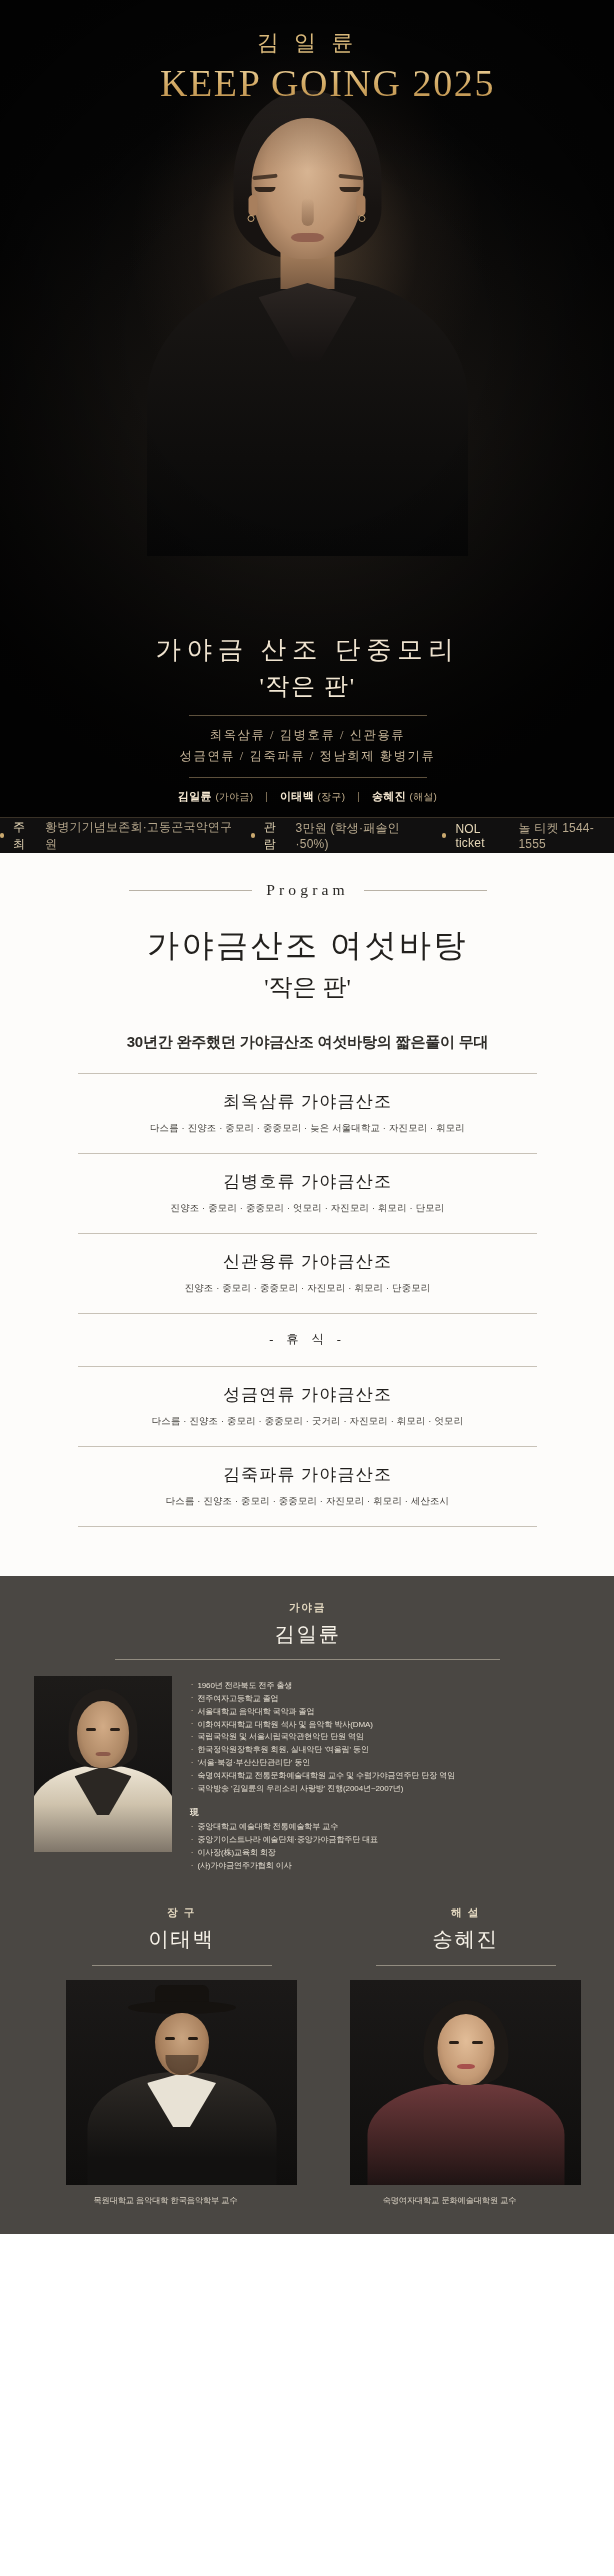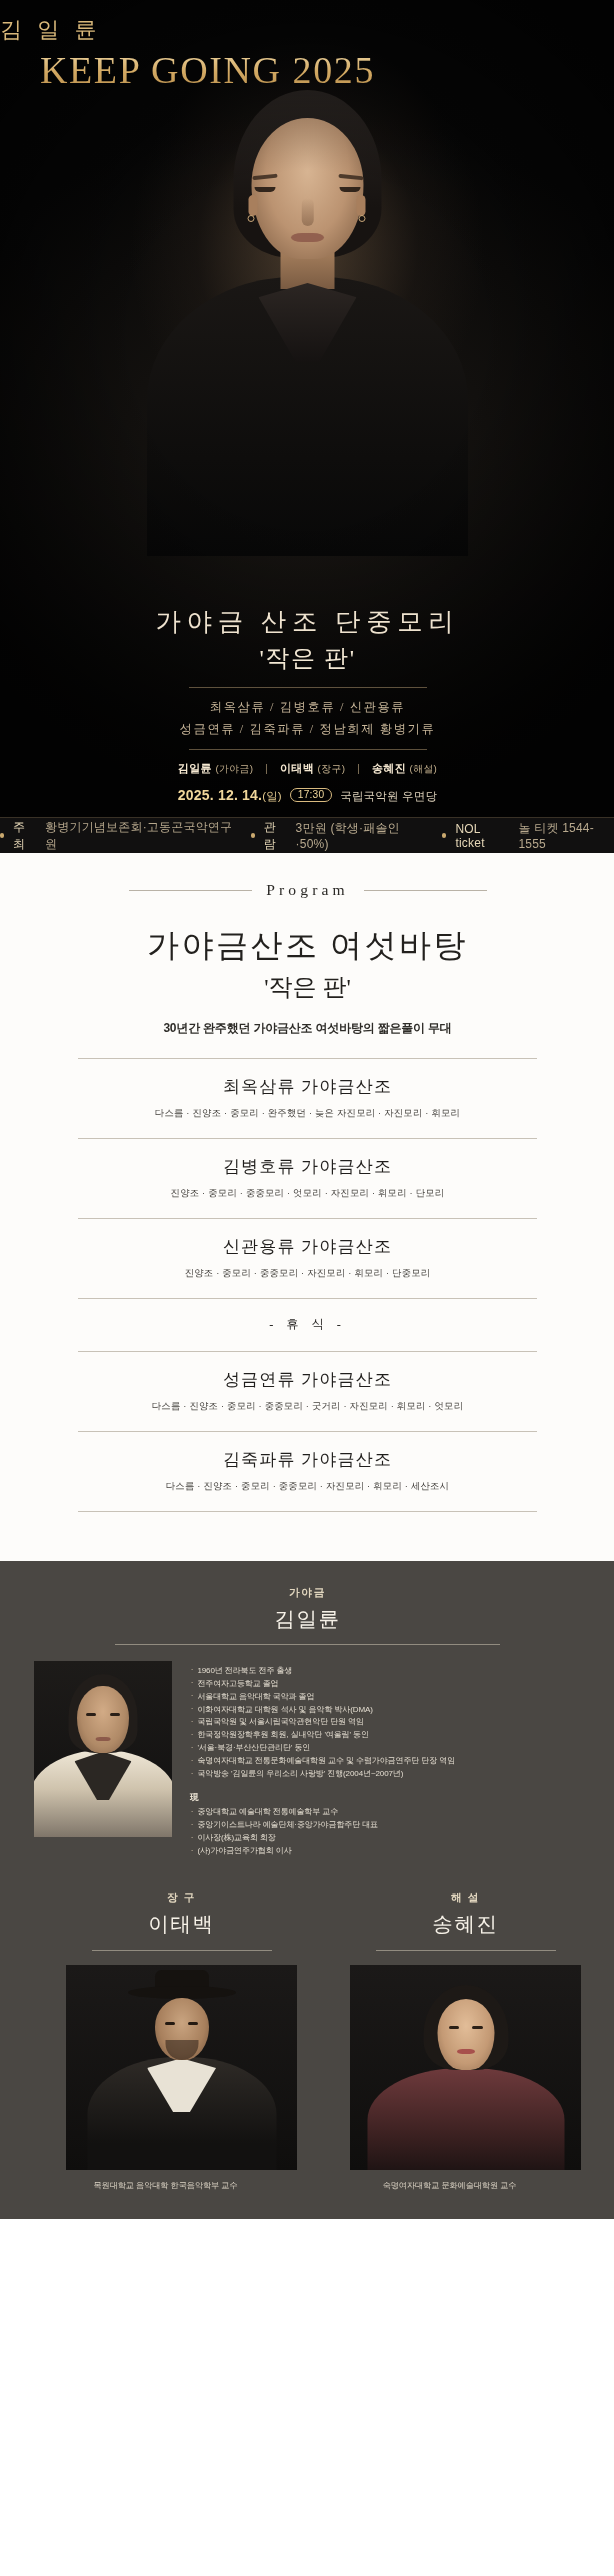--- a/index.html
+++ b/index.html
@@ -20,22 +20,22 @@
     overflow: hidden;
   }
   .hero-bg {
     position: absolute; inset: 0;
     background:
       radial-gradient(ellipse 246px 295px at 50% 29%, rgba(120,95,70,0.55) 0%, rgba(40,32,26,0.35) 45%, rgba(8,8,8,0) 72%),
       radial-gradient(ellipse 525px 459px at 50% 55%, rgba(30,26,22,0.9) 0%, rgba(6,6,6,1) 78%),
       linear-gradient(180deg, #090909 0%, #0d0c0b 30%, #0a0a09 62%, #070707 100%);
   }
   .hero-title-wrap {
-    position: absolute; top: 15px; left: 0; right: 0;
-    text-align: left; z-index: 5;
+    position: absolute; top: 28px; left: 0; right: 0;
+    text-align: center; z-index: 5;
   }
   .hero-name {
     font-family: "Liberation Serif", serif;
     font-size: 22px;
     letter-spacing: 4.9px;
     color: #d9b87a;
     font-weight: 400;
   }
   .hero-keepgoing {
     font-family: "Liberation Serif", serif;
@@ -243,24 +243,24 @@
   }
   .prog-title2 {
     text-align: center;
     font-family: "Liberation Serif", serif;
     font-size: 24px;
     color: #23211e;
     margin-top: 3.3px;
   }
   .prog-desc {
     text-align: center;
-    font-size: 12px;
+    font-size: 15px;
     font-weight: bold;
     color: #2e2c28;
-    margin-top: 17px;
+    margin-top: 30px;
     letter-spacing: -0.2px;
   }
   .prog-list { margin-top: 21px; }
   .prog-item { text-align: center; }
   .prog-sep {
     width: 459px; height: 0.8px; background: #c8c2b7;
     margin: 18px auto 16.4px;
   }
   .prog-item-title {
     font-family: "Liberation Serif", serif;
@@ -509,25 +509,20 @@
         <span><span class="name">김일륜</span>
         <span class="role">(가야금)</span></span>
         <span class="sep">|</span>
         <span><span class="name">이태백</span>
         <span class="role">(장구)</span></span>
         <span class="sep">|</span>
         <span><span class="name">송혜진</span>
         <span class="role">(해설)</span></span>
       </div>
 
-      <div class="hi-date">
-        <span class="bigday">2025. 12. 14.</span><span>(일)</span>
-        <span class="time">17:30</span>
-        <span class="hi-venue">국립국악원 우면당</span>
-      </div>
     </div>
 
     <div class="hero-footer">
       <div class="hf-item">
         <span class="hf-dot"></span>
         <span class="strong">주최</span>
         <span>황병기기념보존회·고동곤국악연구원</span>
       </div>
       <div class="hf-item">
         <span class="hf-dot"></span>
@@ -551,21 +546,21 @@
 
     <div class="prog-title">가야금산조 여섯바탕</div>
     <div class="prog-title2">'작은 판'</div>
     <div class="prog-desc">30년간 완주했던 가야금산조 여섯바탕의 짧은풀이 무대</div>
 
     <div class="prog-list">
 
       <div class="prog-sep"></div>
       <div class="prog-item">
         <div class="prog-item-title">최옥삼류 가야금산조</div>
-        <div class="prog-item-sub">다스름 · 진양조 · 중모리 · 완주했던 · 늦은 자진모리 · 자진모리 · 휘모리</div>
+        <div class="prog-item-sub">다스름 · 진양조 · 중모리 · 중중모리 · 늦은 서울대학교 · 자진모리 · 휘모리</div>
       </div>
 
       <div class="prog-sep"></div>
       <div class="prog-item">
         <div class="prog-item-title">김병호류 가야금산조</div>
         <div class="prog-item-sub">진양조 · 중모리 · 중중모리 · 엇모리 · 자진모리 · 휘모리 · 단모리</div>
       </div>
 
       <div class="prog-sep"></div>
       <div class="prog-item">

